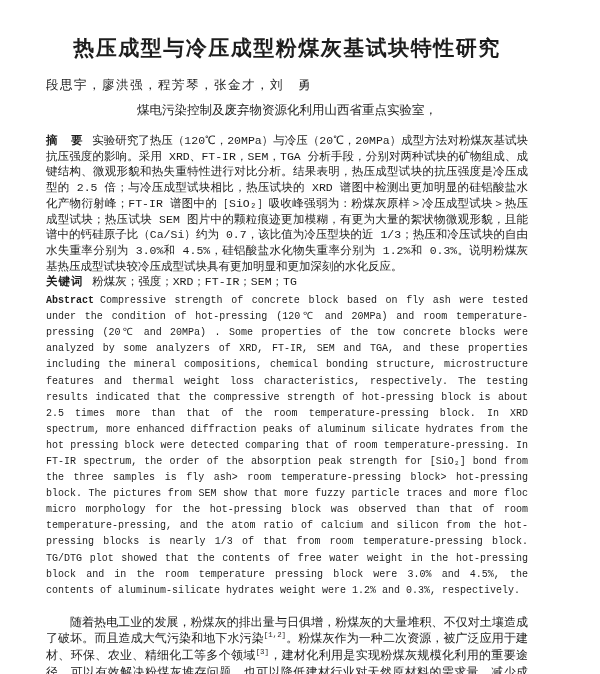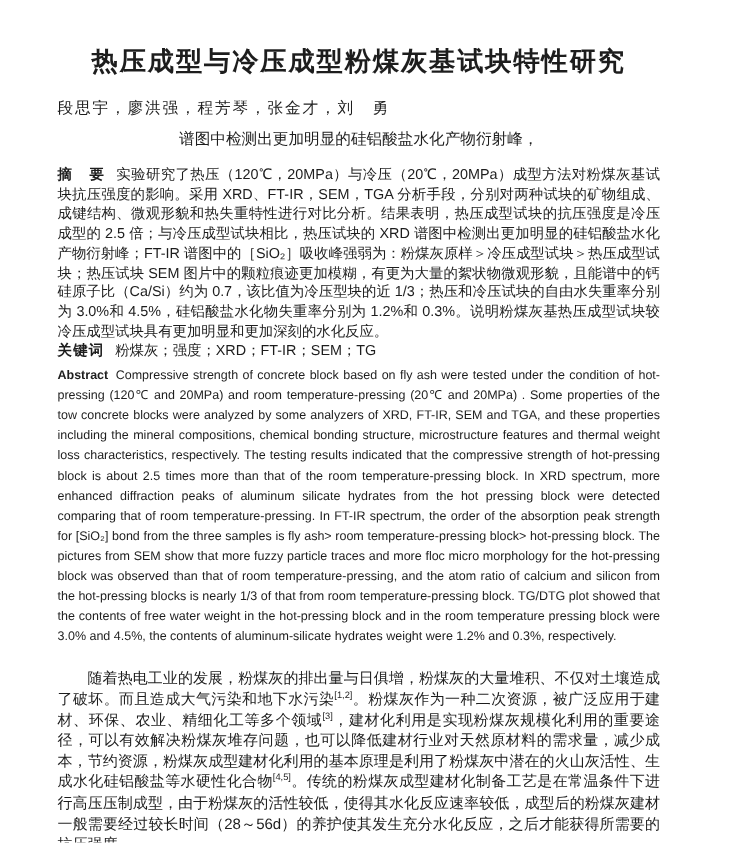--- a/index.html
+++ b/index.html
@@ -3,21 +3,21 @@
 <meta charset="utf-8">
 <style>
   html,body { margin:0; padding:0; background:#ffffff; }
   body { width:600px; height:674px; overflow:hidden; }
   .page {
     box-sizing:border-box;
     width:572px; height:674px;
     padding:36px 44px 0 46px;
     background:#ffffff;
     color:#1d1d1d;
-    font-family:Liberation Sans, sans-serif;
+    font-family:Liberation Mono, monospace;
   }
   .title {
     font-size:21px;
     font-weight:bold;
     text-align:center;
     letter-spacing:1.5px;
     margin:0;
     line-height:28px;
   }
   .authors {
@@ -69,21 +69,21 @@
 </head>
 <body>
 
 <div class="page">
 
   <h1 class="title">热压成型与冷压成型粉煤灰基试块特性研究</h1>
 
   <p class="authors">段思宇，廖洪强，程芳琴，张金才，刘　勇</p>
 
   <div class="affil">
-    <p>谱图中检测出更加明显的硅铝酸盐水化产物衍射峰，</p>
+    <p>煤电污染控制及废弃物资源化利用山西省重点实验室，</p>
   </div>
 
   <p class="abs-cn">
     <span class="lbl-cn">摘　要</span><span>实验研究了热压（120℃，20MPa）与冷压（20℃，20MPa）成型方法对粉煤灰基试块抗压强度的影响。采用 XRD、FT-IR，SEM，TGA 分析手段，分别对两种试块的矿物组成、成键结构、微观形貌和热失重特性进行对比分析。结果表明，热压成型试块的抗压强度是冷压成型的 2.5 倍；与冷压成型试块相比，热压试块的 XRD 谱图中检测出更加明显的硅铝酸盐水化产物衍射峰；FT-IR 谱图中的［SiO₂］吸收峰强弱为：粉煤灰原样＞冷压成型试块＞热压成型试块；热压试块 SEM 图片中的颗粒痕迹更加模糊，有更为大量的絮状物微观形貌，且能谱中的钙硅原子比（Ca/Si）约为 0.7，该比值为冷压型块的近 1/3；热压和冷压试块的自由水失重率分别为 3.0%和 4.5%，硅铝酸盐水化物失重率分别为 1.2%和 0.3%。说明粉煤灰基热压成型试块较冷压成型试块具有更加明显和更加深刻的水化反应。</span>
   </p>
 
   <p class="kw-cn">
     <span class="lbl-cn">关键词</span><span>粉煤灰；强度；XRD；FT-IR；SEM；TG</span>
   </p>
 

